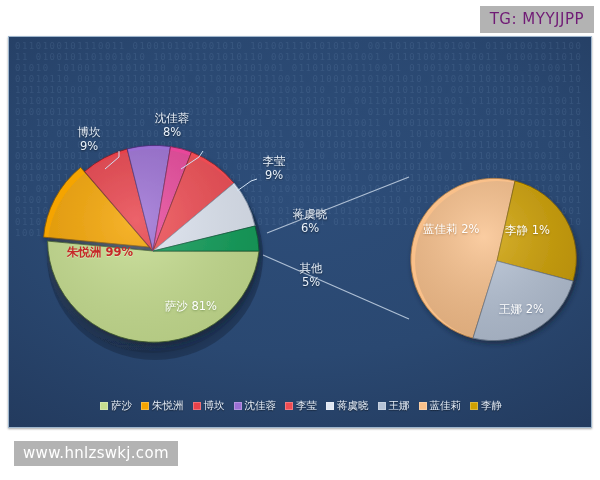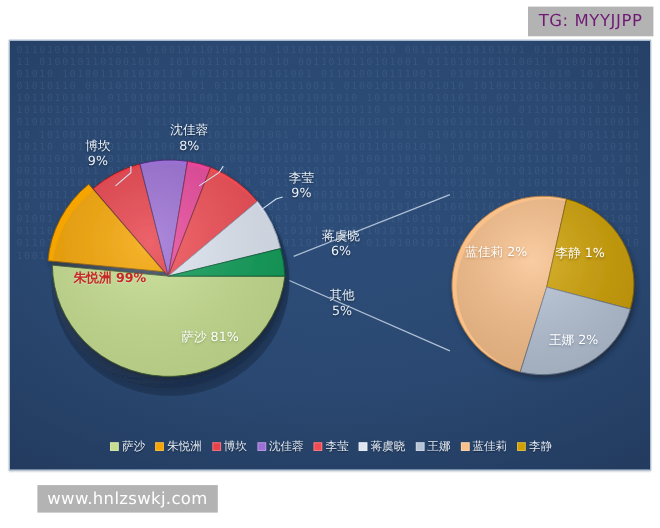--- a/index.html
+++ b/index.html
@@ -158,21 +158,20 @@
     letter-spacing: 0.5px;
   }
   #site-watermark {
     position: absolute;
     left: 14px; bottom: 14px;
     background: #b3b3b3;
     color: #ffffff;
     font-size: 15px;
     padding: 3px 9px 4px 9px;
     letter-spacing: 0.3px;
-    margin-left: 20px;
   }
 </style>
 </head>
 <body>
 
 <div id="canvas">
 
   <div id="chart-panel">
 
     <div id="panel-texture">0110100101110011 0100101101001010 1010011101010110 0011010110101001 0110100101110011 0100101101001010 1010011101010110 0011010110101001 0110100101110011 0100101101001010 1010011101010110 0011010110101001 0110100101110011 0100101101001010 1010011101010110 0011010110101001 0110100101110011 0100101101001010 1010011101010110 0011010110101001 0110100101110011 0100101101001010 1010011101010110 0011010110101001 0110100101110011 0100101101001010 1010011101010110 0011010110101001 0110100101110011 0100101101001010 1010011101010110 0011010110101001 0110100101110011 0100101101001010 1010011101010110 0011010110101001 0110100101110011 0100101101001010 1010011101010110 0011010110101001 0110100101110011 0100101101001010 1010011101010110 0011010110101001 0110100101110011 0100101101001010 1010011101010110 0011010110101001 0110100101110011 0100101101001010 1010011101010110 0011010110101001 0110100101110011 0100101101001010 1010011101010110 0011010110101001 0110100101110011 0100101101001010 1010011101010110 0011010110101001 0110100101110011 0100101101001010 1010011101010110 0011010110101001 0110100101110011 0100101101001010 1010011101010110 0011010110101001 0110100101110011 0100101101001010 1010011101010110 0011010110101001 0110100101110011 0100101101001010 1010011101010110 0011010110101001 0110100101110011 0100101101001010 1010011101010110 0011010110101001 0110100101110011 0100101101001010 1010011101010110 0011010110101001</div>

